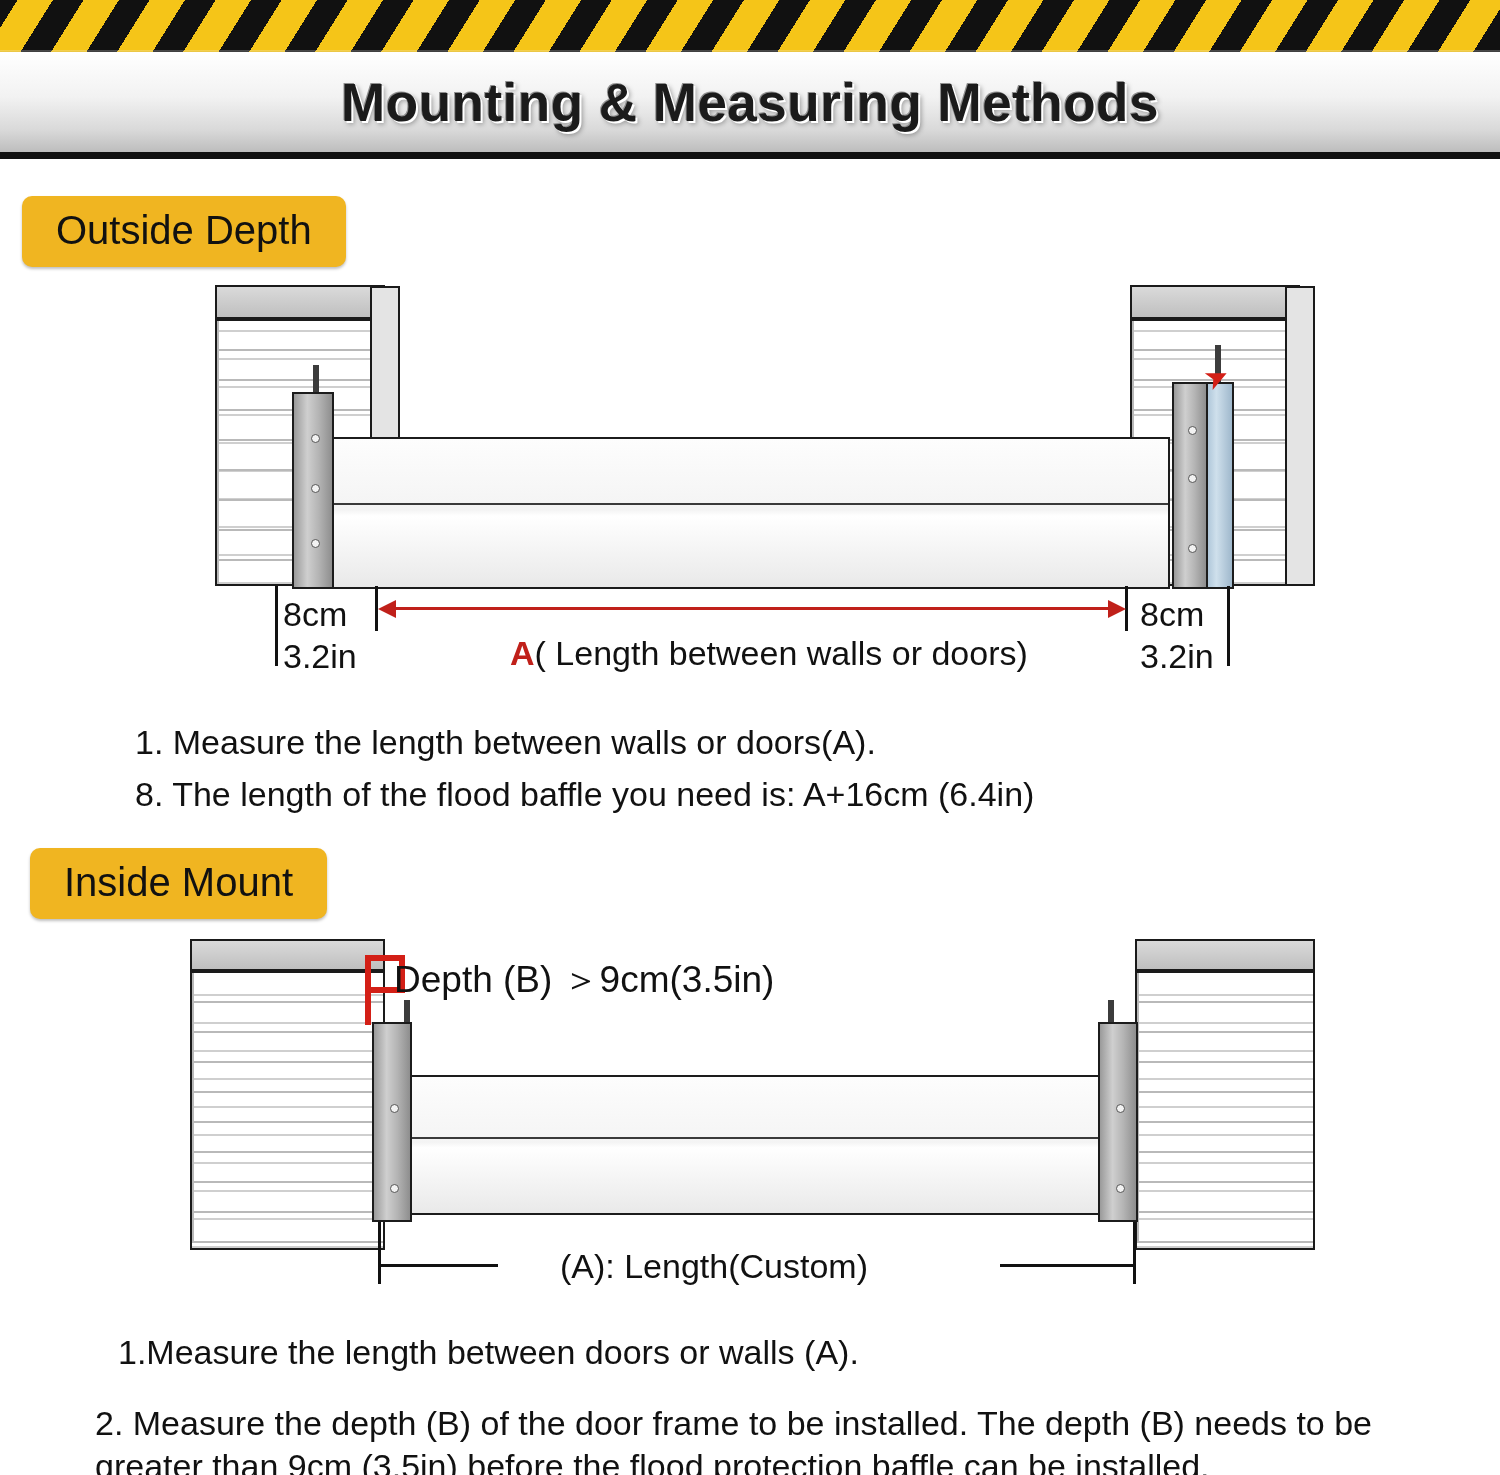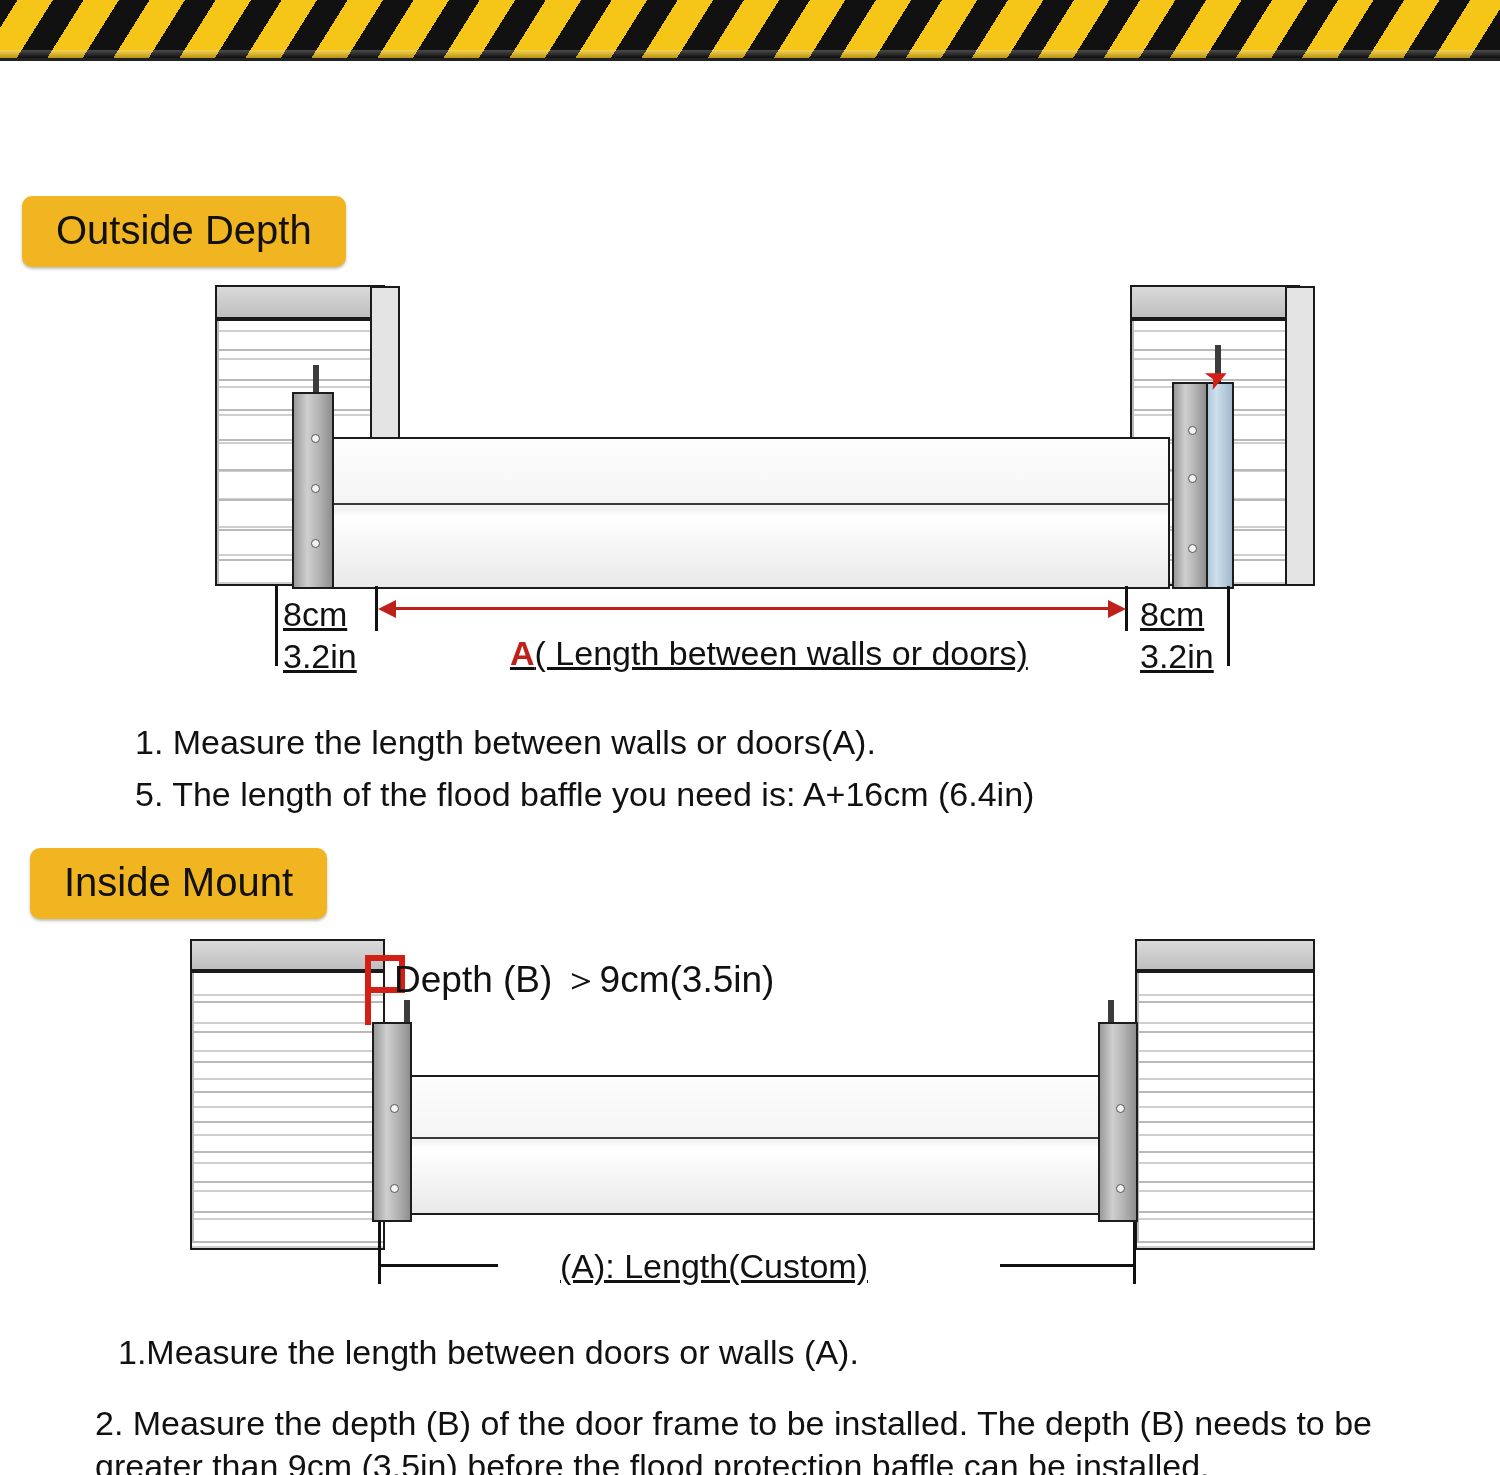--- a/index.html
+++ b/index.html
@@ -185,21 +185,20 @@
     position: absolute;
     height: 0;
     border-top: 3px solid #111;
   }
 
   .label {
     position: absolute;
     font-size: 34px;
     color: #111;
     white-space: nowrap;
-    text-decoration: underline;
   }
   .redA {
     color: #c0201a;
     font-weight: bold;
   }
 
   .bodytext {
     position: absolute;
     font-size: 34px;
     color: #111;
@@ -218,20 +217,23 @@
     position: absolute;
     color: #d31f16;
     font-weight: bold;
   }
 </style>
 </head>
 <body>
 
 <div class="banner">
   <div class="hazard-strip"></div>
+  <div class="title-plate">
+    <div class="title">Mounting &amp; Measuring Methods</div>
+  </div>
 </div>
 
 <div class="tag" style="left:22px; top:196px;">Outside Depth</div>
 
 <div class="pillar" style="left:215px; top:286px; width:170px; height:300px;">
   <div class="top" style="left:0px; top:-1px; width:170px; height:34px;"></div>
   <div class="face" style="top:33px; height:267px;">
     <div class="brickrow" style="top:0px;"><span style="left:40%"></span></div>
     <div class="brickrow" style="top:30px;"></div>
     <div class="brickrow" style="top:60px;"></div>
@@ -293,21 +295,21 @@
 <div class="label" style="left:283px; top:595px;">8cm</div>
 <div class="label" style="left:283px; top:637px;">3.2in</div>
 <div class="label" style="left:1140px; top:595px;">8cm</div>
 <div class="label" style="left:1140px; top:637px;">3.2in</div>
 
 <div class="label" style="left:510px; top:634px;">
   <span class="redA">A</span><span>( Length between walls or doors)</span>
 </div>
 
 <div class="bodytext" style="left:135px; top:723px;">1. Measure the length between walls or doors(A).</div>
-<div class="bodytext" style="left:135px; top:775px;">5. The length of the flood baffle you need is: A+16cm (6.4in)</div>
+<div class="bodytext" style="left:135px; top:775px;">8. The length of the flood baffle you need is: A+16cm (6.4in)</div>
 
 <div class="tag" style="left:30px; top:848px;">Inside Mount</div>
 
 <div class="pillar" style="left:190px; top:940px; width:195px; height:310px;">
   <div class="top" style="left:0px; top:-1px; width:195px; height:32px;"></div>
   <div class="face" style="top:31px; height:279px;">
     <div class="brickrow" style="top:0px;"></div>
     <div class="brickrow" style="top:30px;"></div>
     <div class="brickrow" style="top:60px;"></div>
     <div class="brickrow" style="top:90px;"></div>

